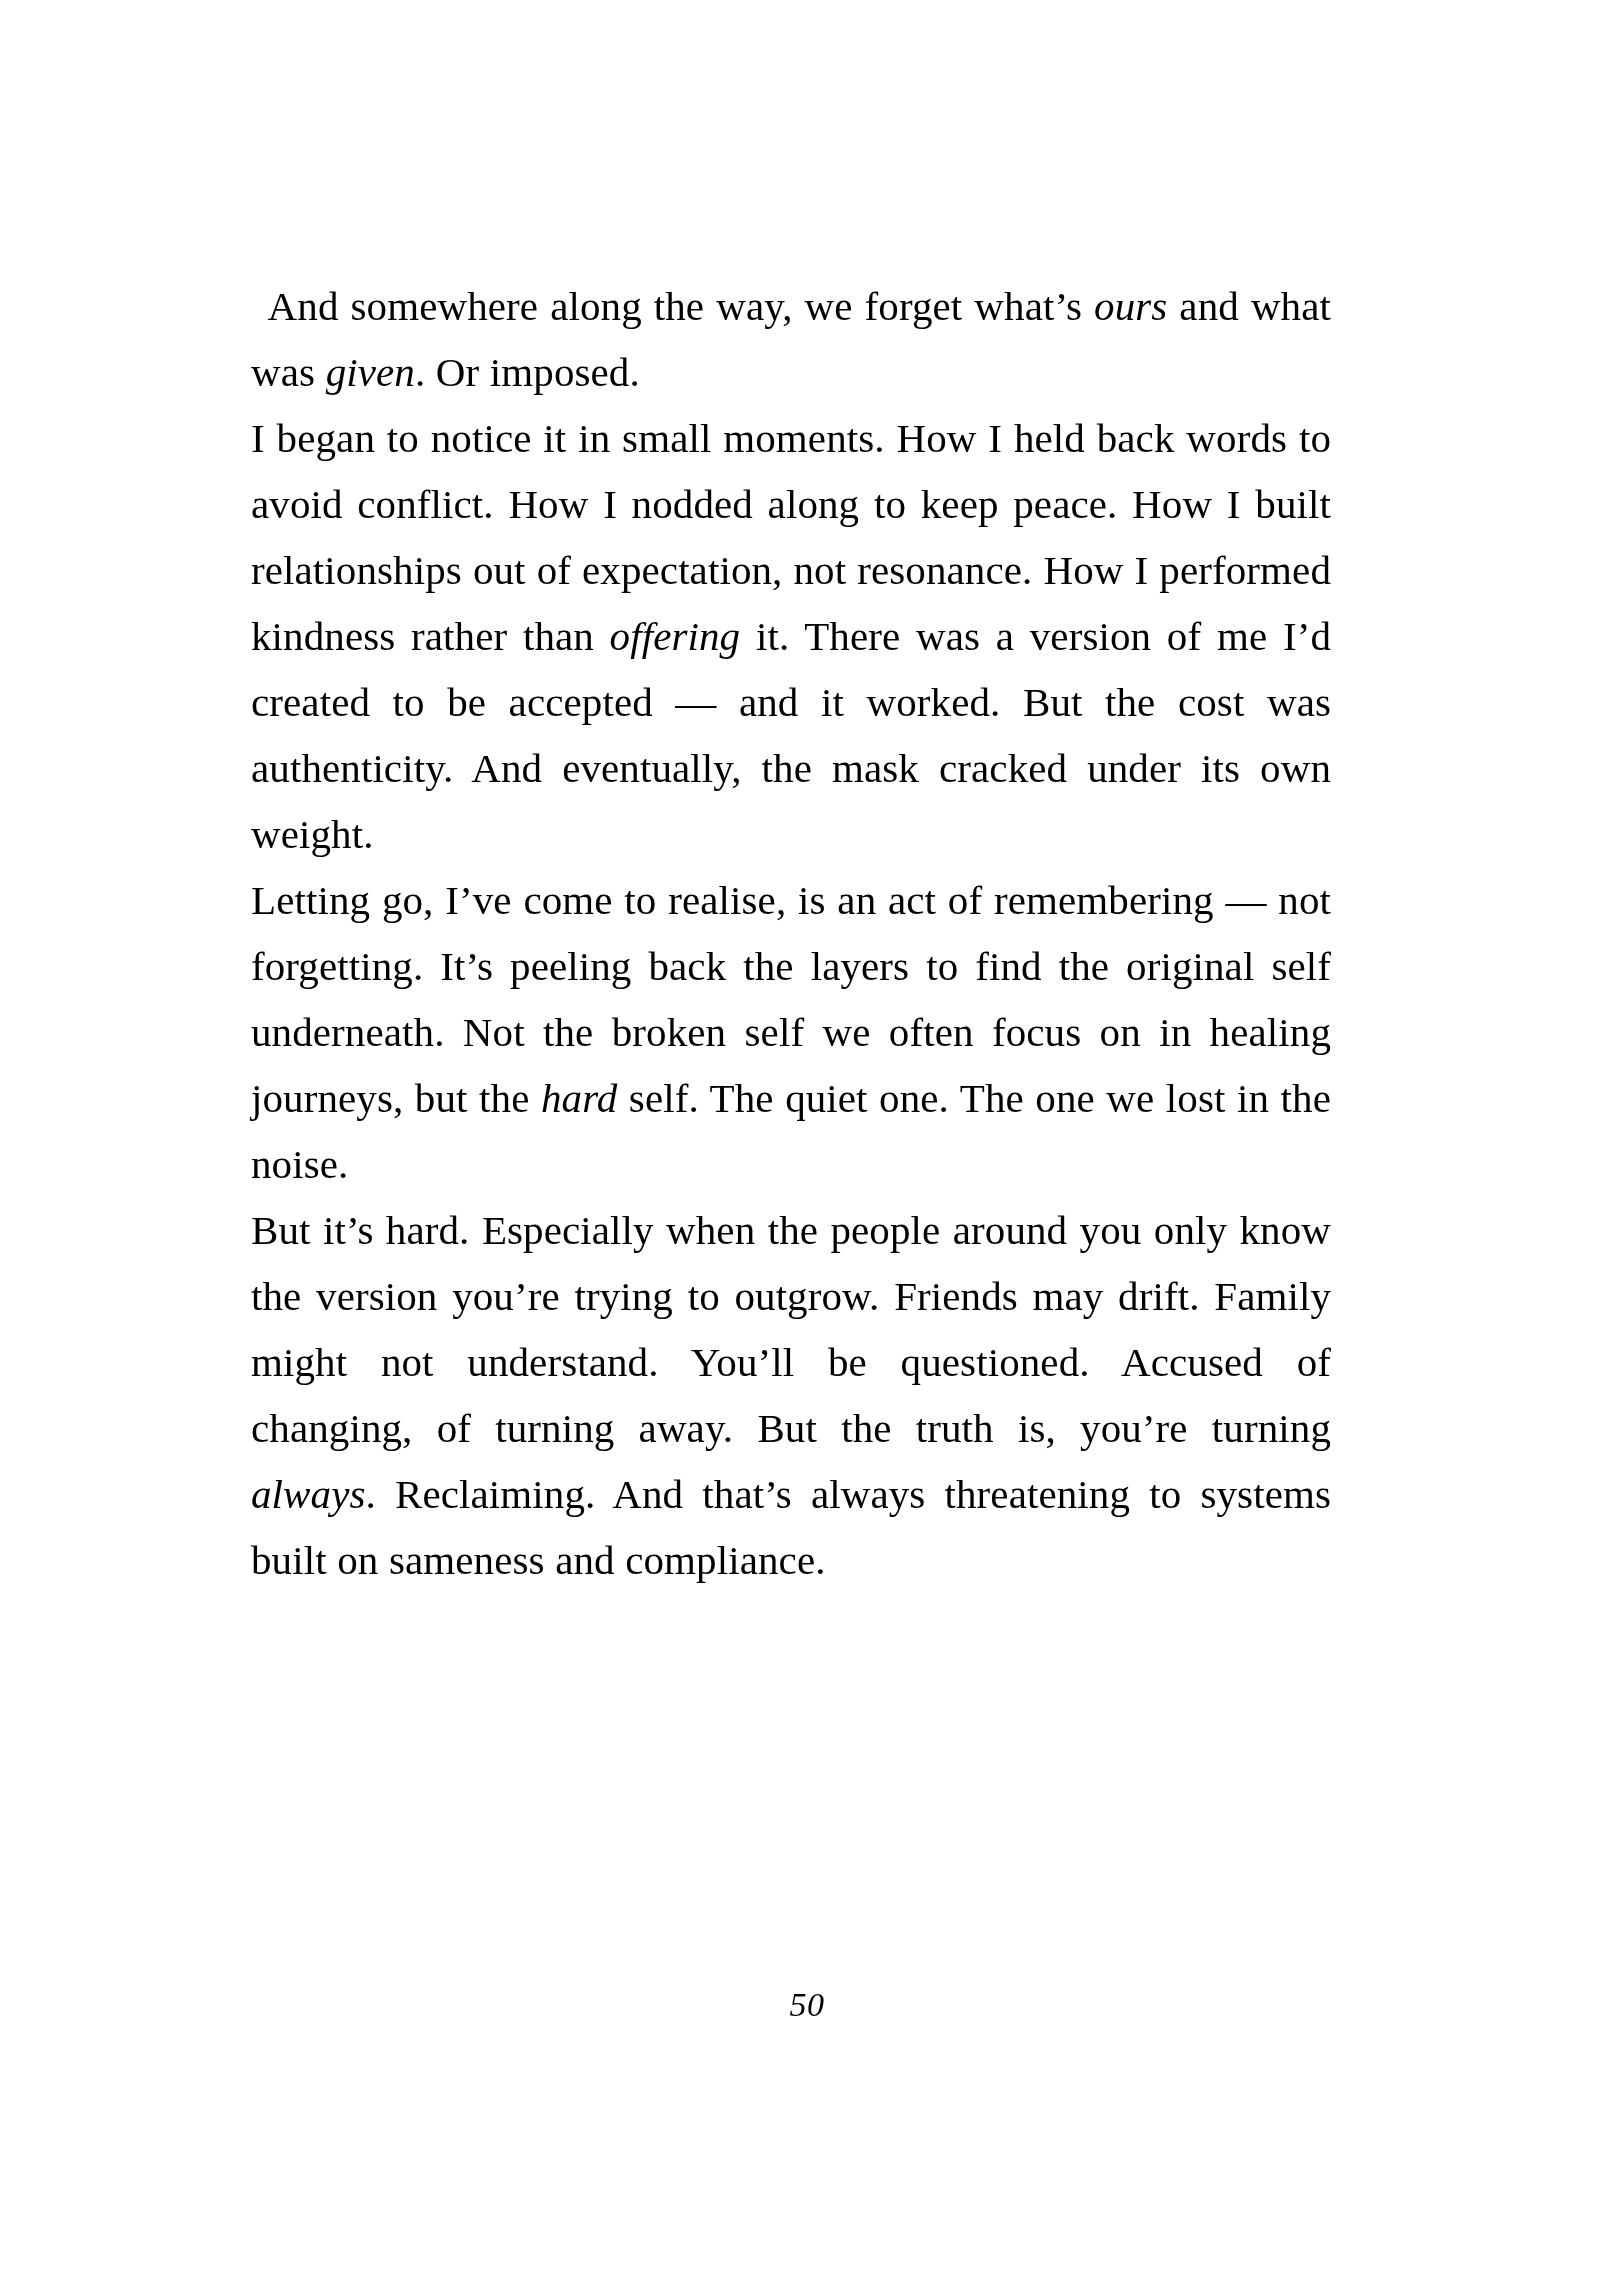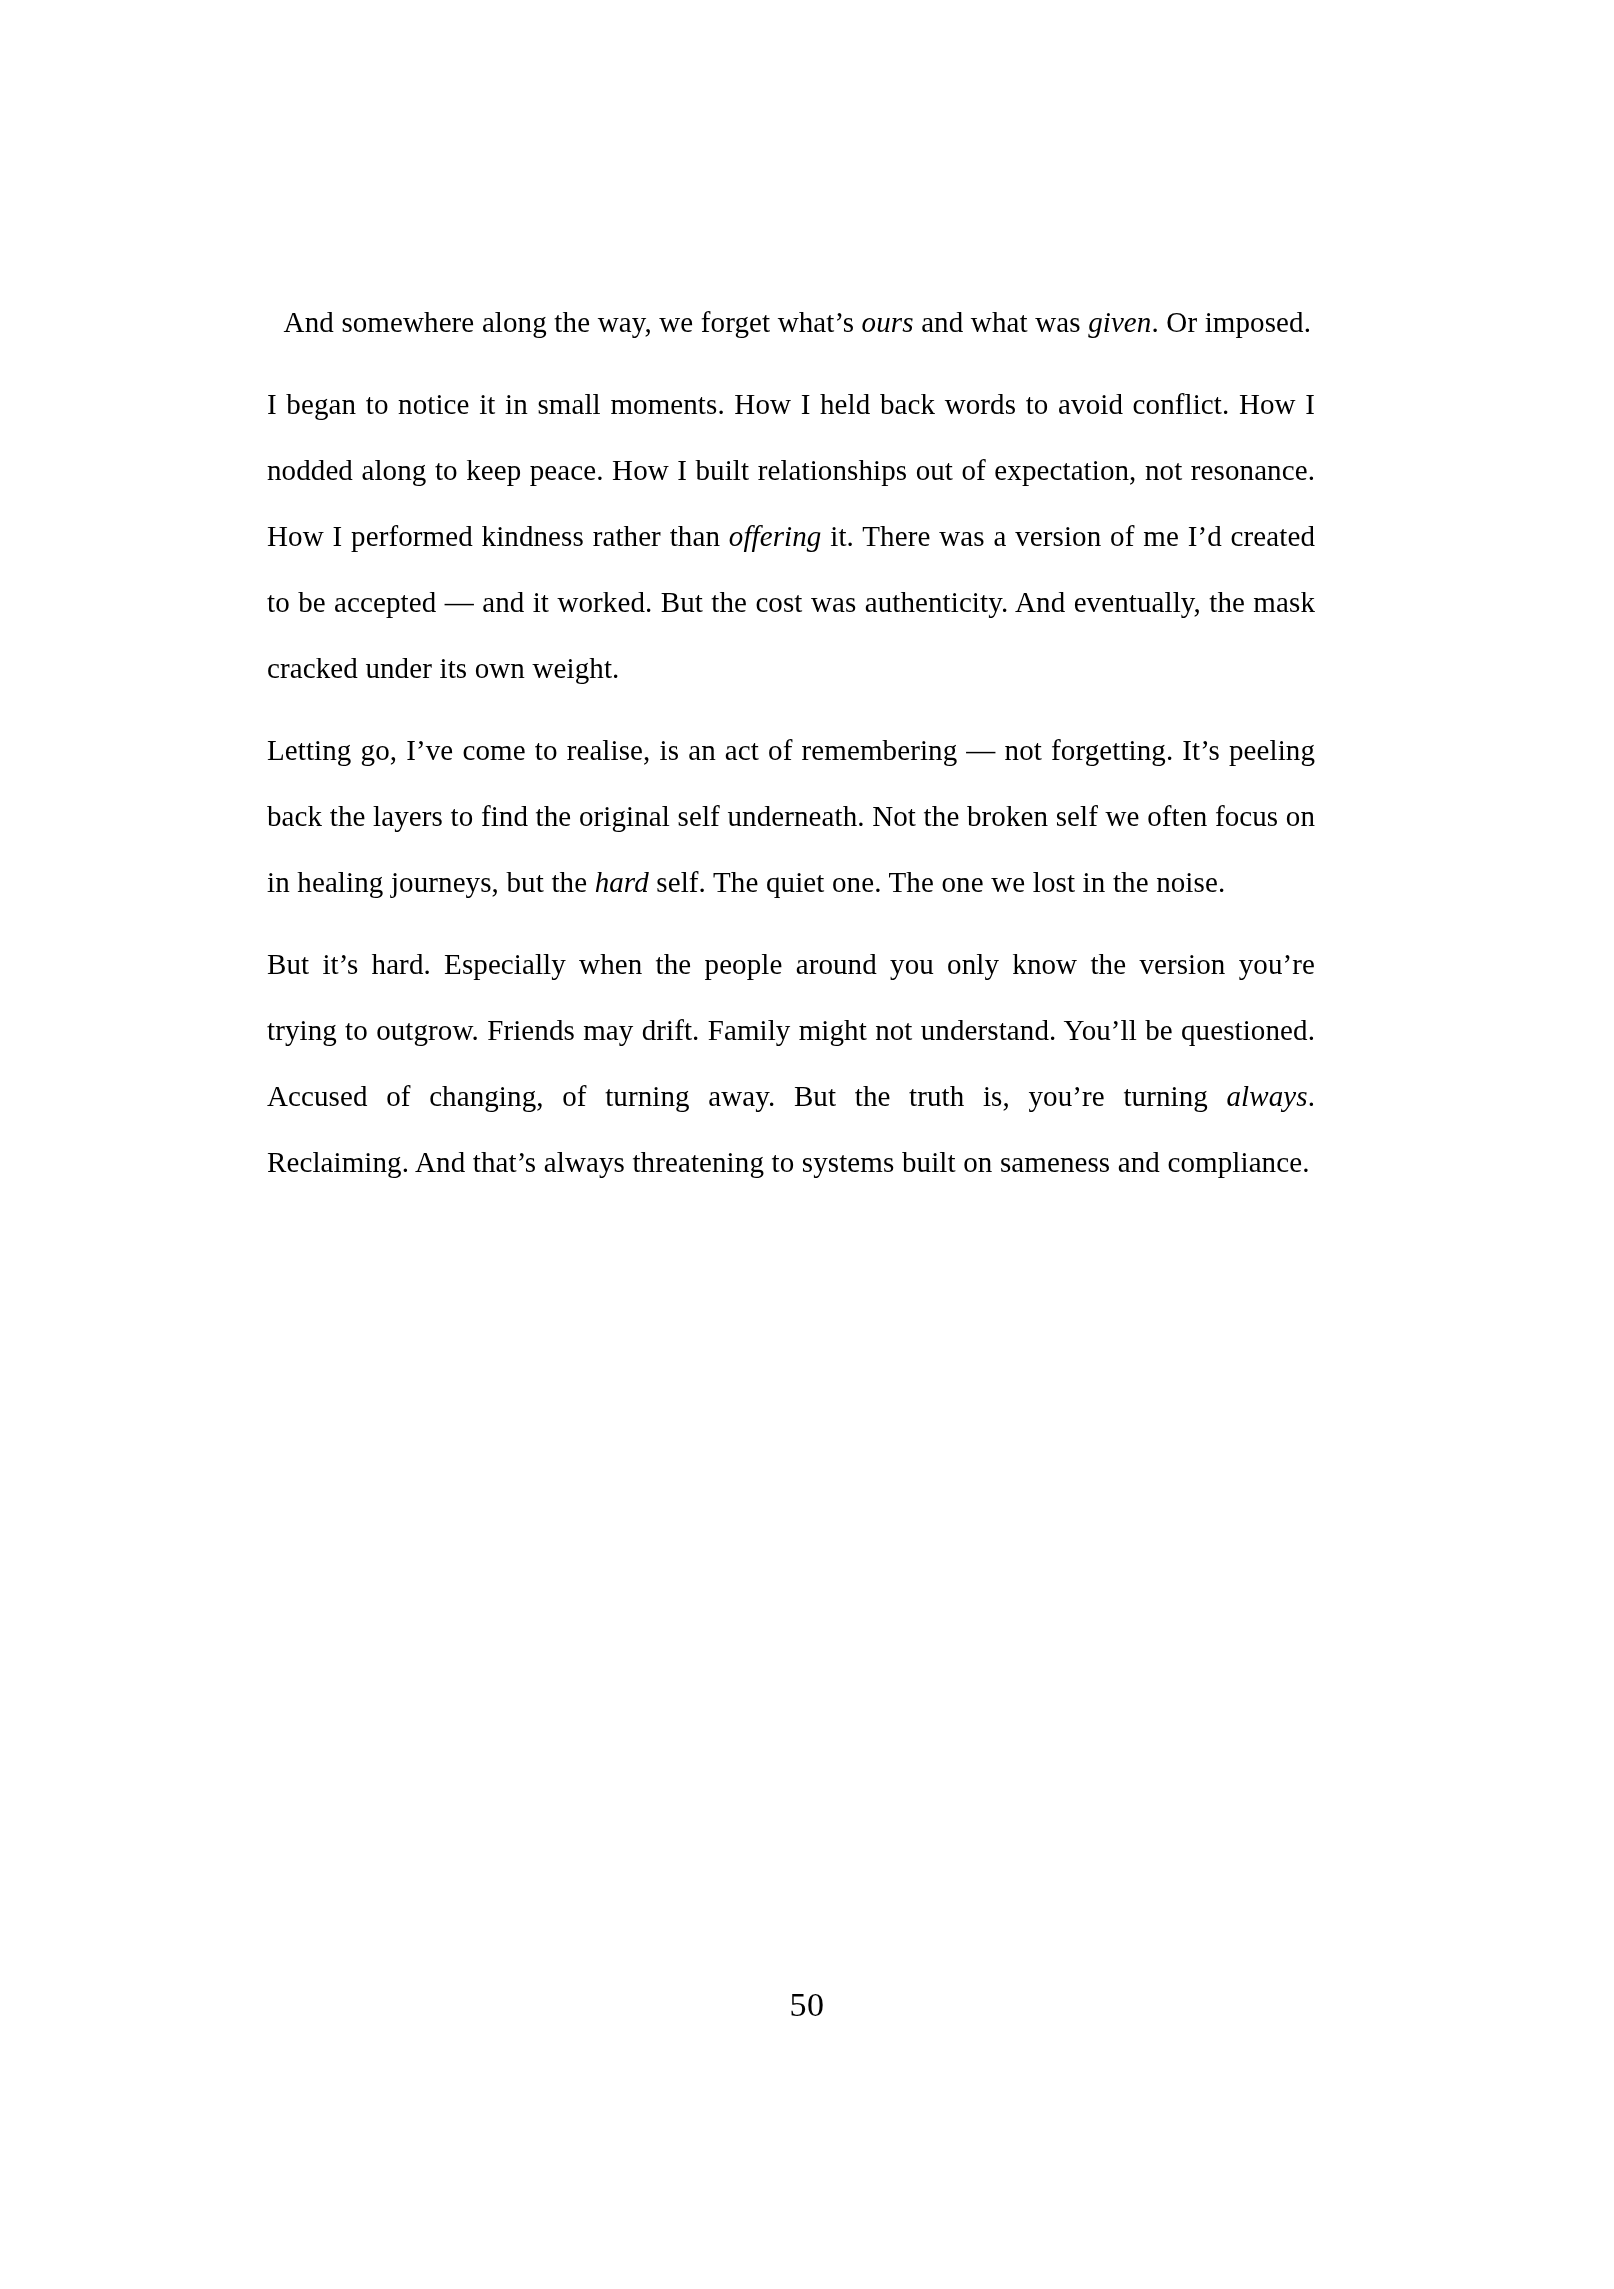--- a/index.html
+++ b/index.html
@@ -23,23 +23,23 @@
   }
 
   #text-block {
     position: absolute;
     left: 251px;
     top: 273px;
     width: 1080px;
   }
 
   .para {
-    margin: 16px;
+    margin: 0;
     padding: 0;
-    font-size: 29px;
+    font-size: 41px;
     line-height: 66px;
     text-align: justify;
     text-justify: inter-word;
     -webkit-hyphens: none;
     hyphens: none;
     letter-spacing: 0.1px;
     word-spacing: 0.2px;
   }
 
   .para.first {
@@ -55,20 +55,21 @@
     text-align: justify;
   }
 
   #folio {
     position: absolute;
     left: 0;
     right: 0;
     top: 1986px;
     text-align: center;
     font-size: 34px;
+    font-style: italic;
     font-family: "Liberation Serif", "DejaVu Serif", serif;
     color: #000000;
     letter-spacing: 0.5px;
   }
 </style>
 </head>
 <body>
 
 <div id="page">
 

